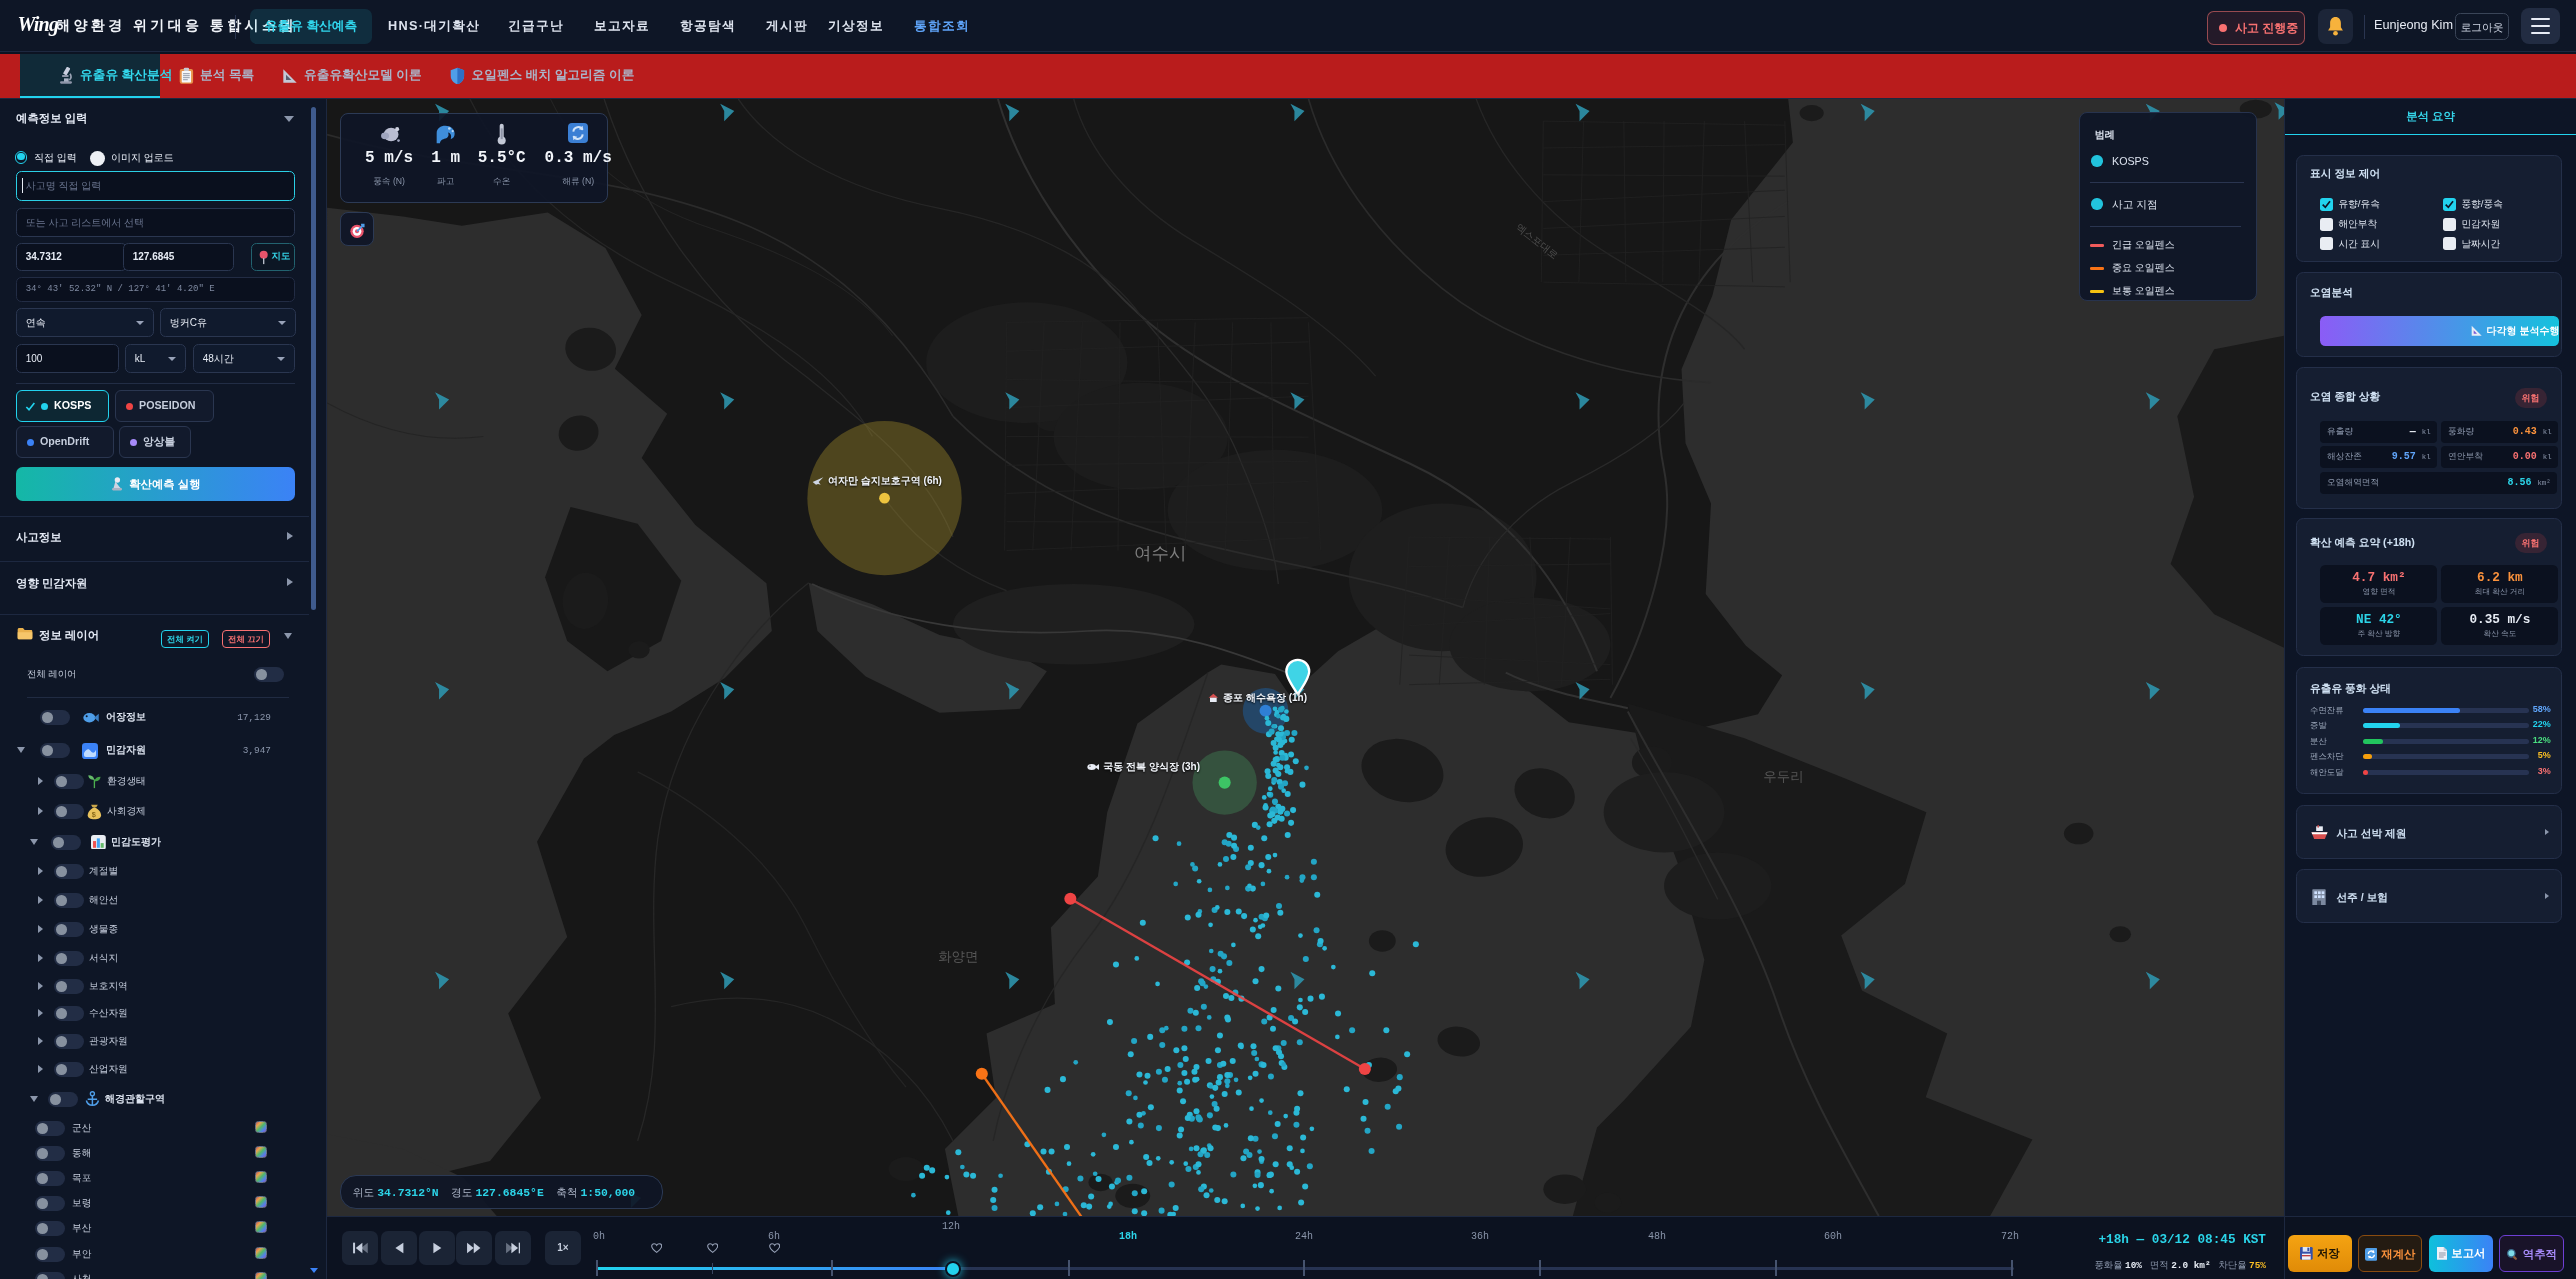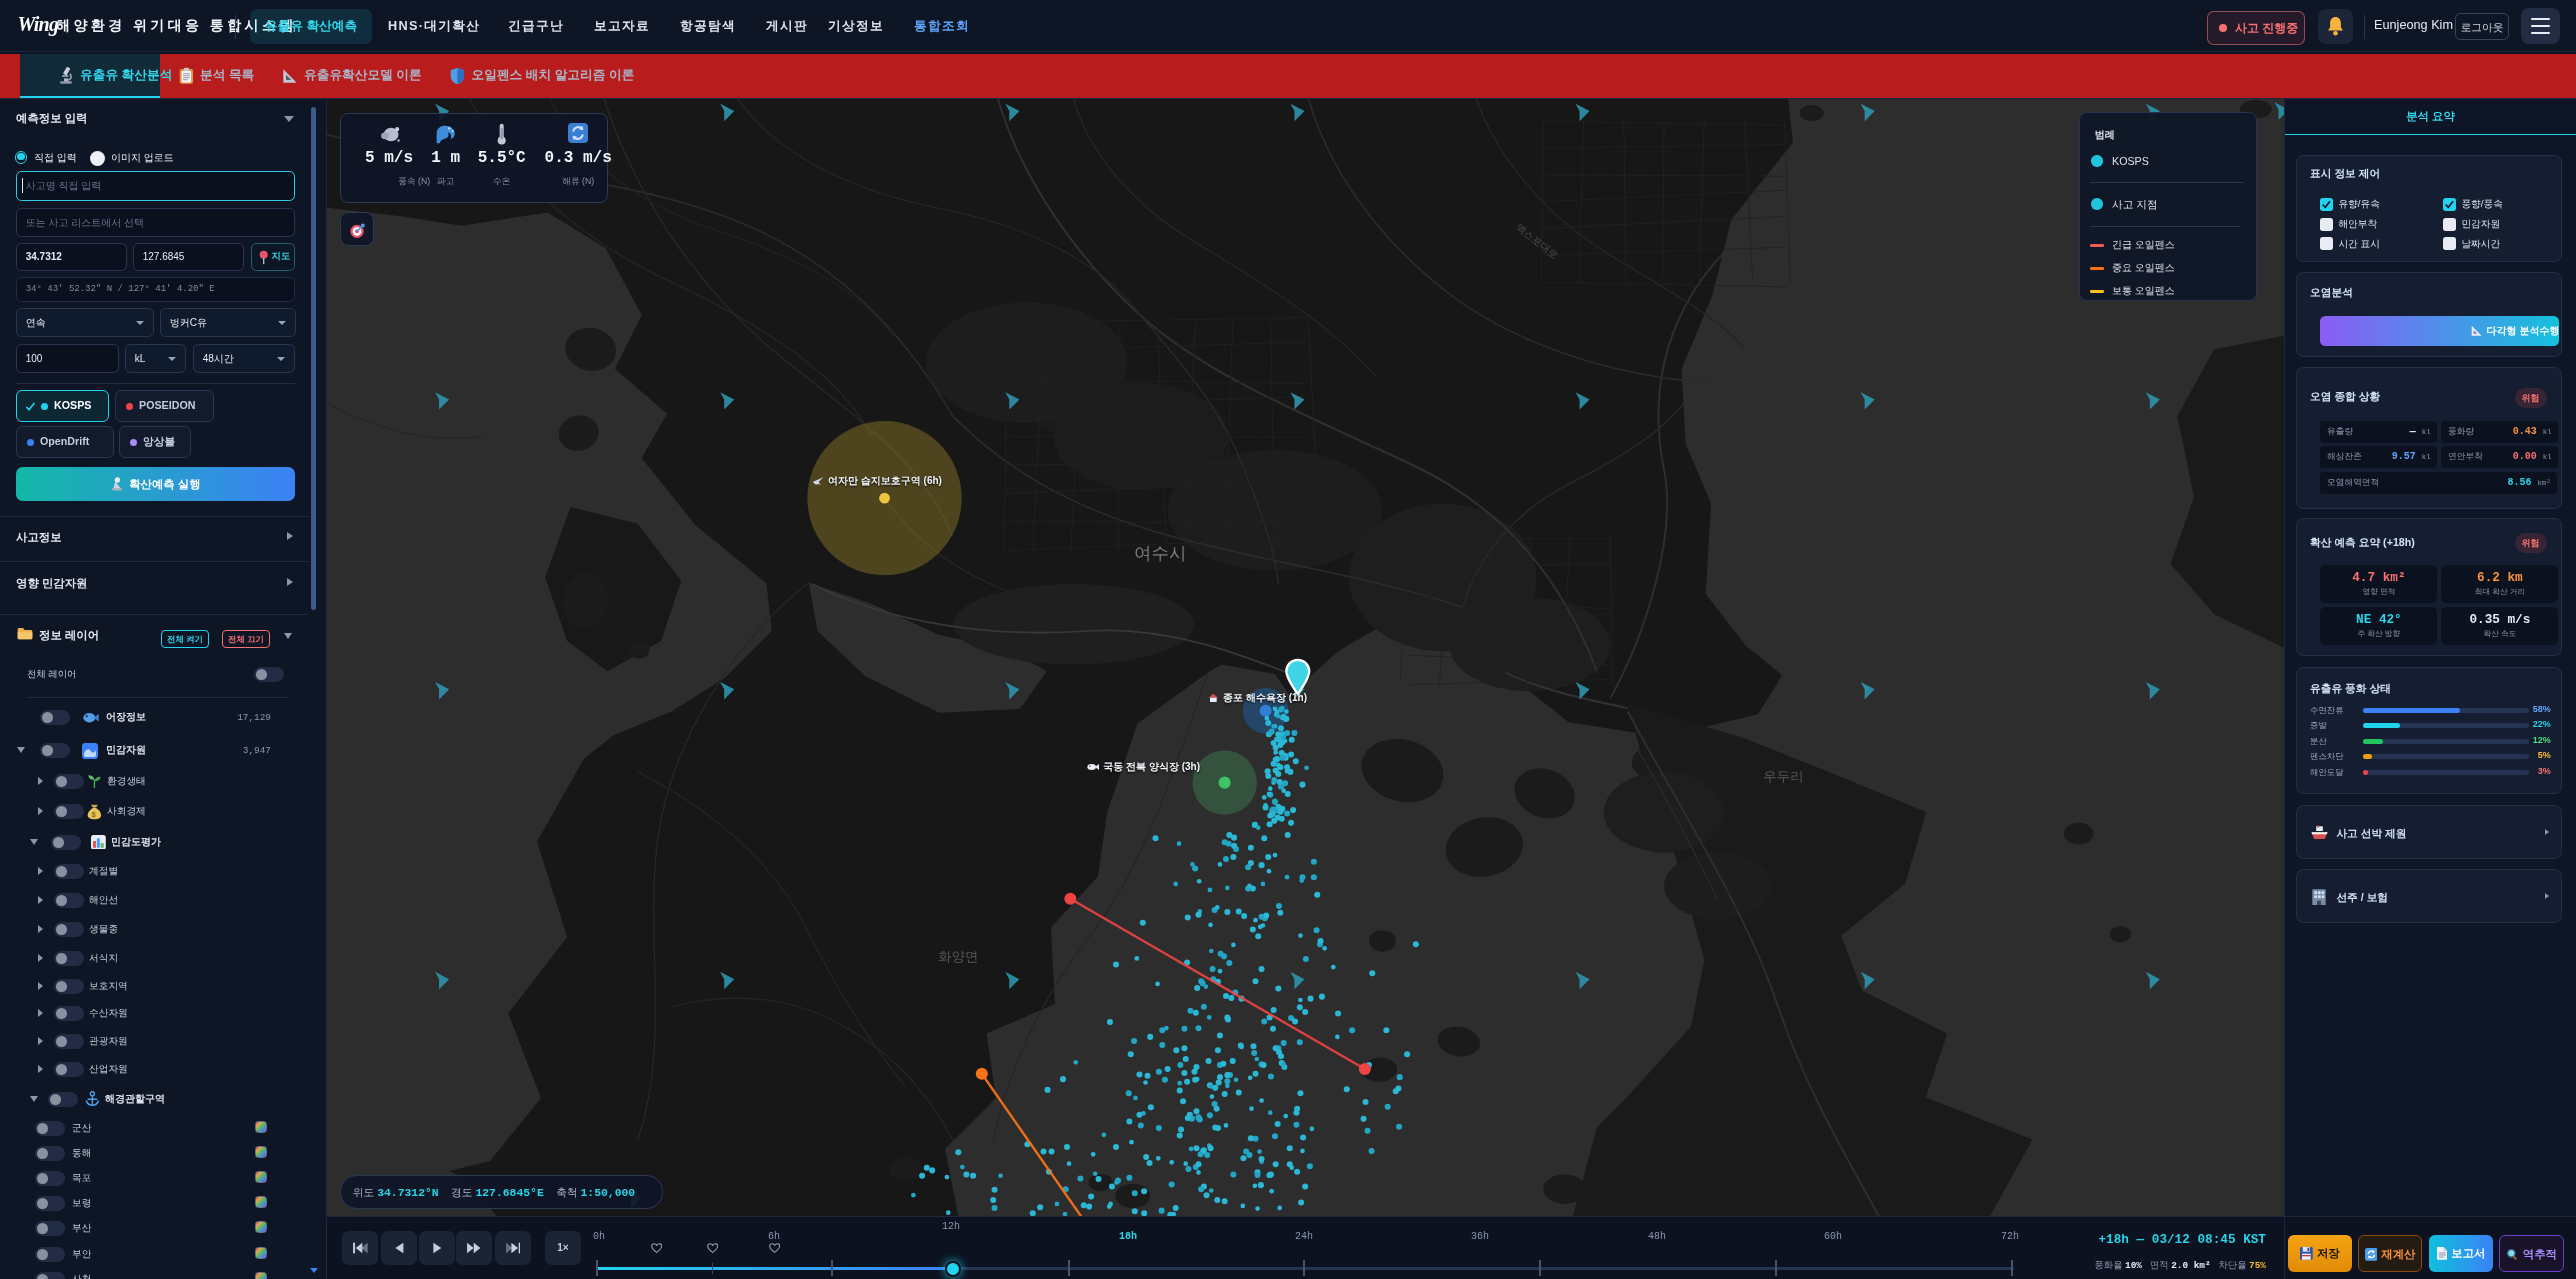--- a/index.html
+++ b/index.html
@@ -146,21 +146,21 @@
   <div class="abs" style="left:14.8px;top:52px;width:12.7px;height:12.7px;border-radius:50%;border:1.7px solid #22d3ee"></div>
   <div class="abs" style="left:17.4px;top:54px;width:7.4px;height:7.4px;border-radius:50%;background:#22d3ee"></div>
   <div class="abs" style="left:34px;top:52px;font-size:10px">직접 입력</div>
   <div class="abs" style="left:90px;top:52px;width:14.8px;height:14.8px;border-radius:50%;background:#edf0f5"></div>
   <div class="abs" style="left:111px;top:52px;font-size:10px">이미지 업로드</div>
 
   <div class="inp" style="left:16px;top:72px;width:279px;height:29.5px;border:1px solid #2bd0e6;line-height:27.5px"><span class="ph">사고명 직접 입력</span></div>
   <div class="abs" style="left:22px;top:79px;width:1.3px;height:14.8px;background:#e8edf5"></div>
   <div class="inp" style="left:16px;top:109px;width:279px;height:29px;line-height:27.5px"><span class="ph">또는 사고 리스트에서 선택</span></div>
   <div class="inp" style="left:16px;top:144px;width:111px;height:27.5px;line-height:26px;font-weight:bold">34.7312</div>
-  <div class="inp" style="left:133px;top:144px;width:111px;height:27.5px;line-height:26px;font-weight:normal">127.6845</div>
+  <div class="inp" style="left:123px;top:144px;width:111px;height:27.5px;line-height:26px;font-weight:bold">127.6845</div>
   <div class="abs" style="left:251px;top:144px;width:44px;height:27.5px;border:0.7px solid #22626f;border-radius:5.4px;background:#0c1624">
      <svg class="abs" style="left:6.7px;top:6px" width="9.4" height="14.8" viewBox="0 0 14 22">
         <circle cx="7" cy="7" r="6" fill="#e8536b"></circle>
         <rect x="6" y="12" width="2" height="9" fill="#b9c0cc"></rect>
       </svg>
      <span class="abs" style="left:19.5px;top:6px;font-size:9.4px;color:#36d6ea;font-weight:bold">지도</span>
     </div>
   <div class="inp mono" style="left:16px;top:178px;width:279px;height:25px;line-height:23.5px;font-size:9px;color:#7e89a0;border-color:#222c44">34° 43' 52.32" N / 127° 41' 4.20" E</div>
   <div class="sel" style="left:16px;top:209px;width:138px;height:29px">연속</div>
   <div class="sel" style="left:160px;top:209px;width:136px;height:29px">벙커C유</div>
@@ -1000,21 +1000,21 @@
 <svg class="abs" style="left:227px;top:9.4px" width="20" height="20" viewBox="0 0 30 30">
         <rect width="30" height="30" rx="6" fill="#3b7fd4"></rect>
         <path d="M8 13 A7.5 7.5 0 0 1 22 10 M22 17 A7.5 7.5 0 0 1 8 20" stroke="#cfe2f8" stroke-width="3" fill="none"></path>
         <path d="M22 4 L22.5 11 L16 9.5 Z" fill="#cfe2f8"></path>
         <path d="M8 26 L7.5 19 L14 20.5 Z" fill="#cfe2f8"></path>
       </svg>
 <div class="abs mono b" style="left:7.4px;top:35px;width:82px;text-align:center;font-size:16px;color:#f2f5fa">5 m/s</div>
 <div class="abs mono b" style="left:80px;top:35px;width:50px;text-align:center;font-size:16px;color:#f2f5fa">1 m</div>
 <div class="abs mono b" style="left:131px;top:35px;width:60px;text-align:center;font-size:16px;color:#f2f5fa">5.5°C</div>
 <div class="abs mono b" style="left:197px;top:35px;width:81px;text-align:center;font-size:16px;color:#f2f5fa">0.3 m/s</div>
-<div class="abs" style="left:7.4px;top:62px;width:82px;text-align:right;font-size:8.7px;color:#8b96ab">풍속 (N)</div>
+<div class="abs" style="left:7.4px;top:62px;width:82px;text-align:center;font-size:8.7px;color:#8b96ab">풍속 (N)</div>
 <div class="abs" style="left:80px;top:62px;width:50px;text-align:center;font-size:8.7px;color:#8b96ab">파고</div>
 <div class="abs" style="left:131px;top:62px;width:60px;text-align:center;font-size:8.7px;color:#8b96ab">수온</div>
 <div class="abs" style="left:197px;top:62px;width:81px;text-align:center;font-size:8.7px;color:#8b96ab">해류 (N)</div>
 </div>
 <div class="abs" style="left:12.7px;top:113px;width:34px;height:34px;background:rgba(15,22,39,.92);border:0.7px solid #2c3a55;border-radius:8px">
 <svg class="abs" style="left:8px;top:8.7px" width="17.4" height="17.4" viewBox="0 0 26 26">
         <circle cx="12" cy="14" r="10" fill="#e8536b"></circle>
         <circle cx="12" cy="14" r="6.5" fill="#fff"></circle>
         <circle cx="12" cy="14" r="3" fill="#e8536b"></circle>
         <path d="M12 14 L22 4 M18 4 L22 4 L22 8" stroke="#4f9ee8" stroke-width="2.5" fill="none"></path>

